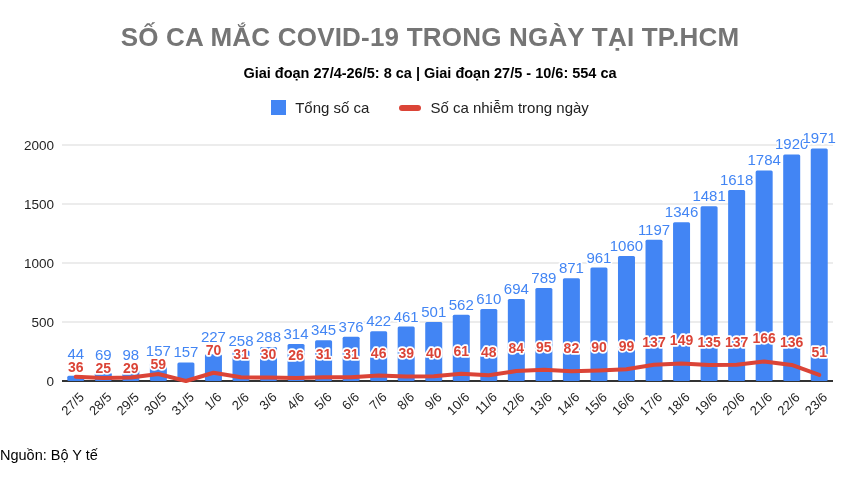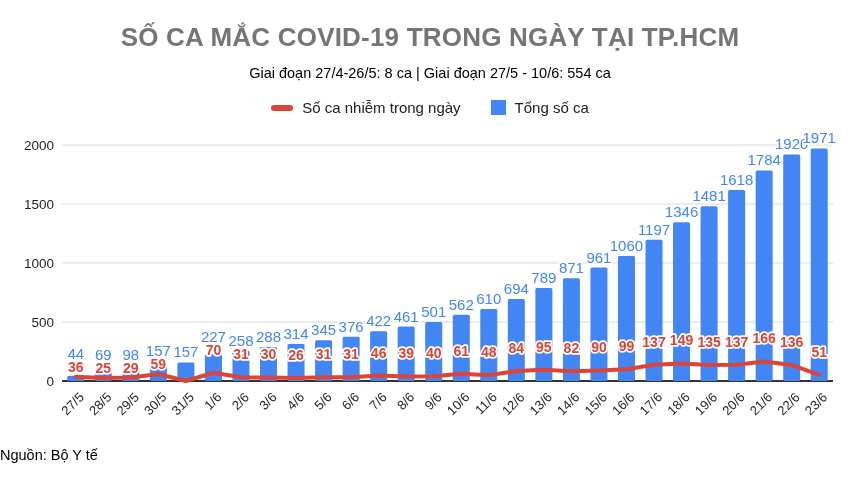--- a/index.html
+++ b/index.html
@@ -1,21 +1,21 @@
 <!DOCTYPE html>
 <html><head>
 <meta charset="utf-8">
 <style>
   html,body{margin:0;padding:0;background:#fff;}
   body{font-family:"Liberation Sans","DejaVu Sans",sans-serif;}
   .stage{position:relative;width:860px;height:485px;background:#ffffff;overflow:hidden;}
   .title{position:absolute;top:22px;left:0;width:100%;text-align:center;
          font-size:26px;font-weight:bold;color:#757575;letter-spacing:.2px;}
   .subtitle{position:absolute;top:65px;left:0;width:100%;text-align:center;
-         font-size:14.5px;font-weight:normal;color:#000;}
+         font-size:14.5px;font-weight:bold;color:#000;}
   .legend{position:absolute;top:99px;left:0;width:100%;display:flex;
          justify-content:center;align-items:center;gap:30px;}
   .legend-item{display:flex;align-items:center;gap:9px;font-size:15px;color:#212121;}
   .swatch-square{width:15px;height:15px;display:inline-block;}
   .swatch-dash{width:22px;height:6px;border-radius:3px;display:inline-block;}
   .footer{position:absolute;top:447px;left:0;width:100%;text-align:left;
          font-size:14.5px;color:#000;}
   svg.chart{position:absolute;top:0;left:0;}
 </style>
 </head>
@@ -146,23 +146,23 @@
       <text x="764.1607142857142" y="165.488" text-anchor="middle" font-size="15" fill="#4285f4" stroke="#fff" stroke-width="3.5" paint-order="stroke" stroke-linejoin="round">1784</text>
       <text x="791.6964285714286" y="149.44" text-anchor="middle" font-size="15" fill="#4285f4" stroke="#fff" stroke-width="3.5" paint-order="stroke" stroke-linejoin="round">1920</text>
       <text x="819.2321428571428" y="143.42200000000003" text-anchor="middle" font-size="15" fill="#4285f4" stroke="#fff" stroke-width="3.5" paint-order="stroke" stroke-linejoin="round">1971</text>
     </svg>
 
   <div class="title">SỐ CA MẮC COVID-19 TRONG NGÀY TẠI TP.HCM</div>
   <div class="subtitle">Giai đoạn 27/4-26/5: 8 ca  | Giai đoạn 27/5 - 10/6: 554 ca</div>
 
   <div class="legend">
     <div class="legend-item">
+      <span class="swatch-square" style="background: rgb(66, 133, 244);"></span>
+      <span>Tổng số ca</span>
+    </div>
+    <div class="legend-item">
       <span class="swatch-dash" style="background: rgb(219, 68, 55);"></span>
       <span>Số ca nhiễm trong ngày</span>
-    </div>
-    <div class="legend-item">
-      <span class="swatch-square" style="background: rgb(66, 133, 244);"></span>
-      <span>Tổng số ca</span>
     </div>
   </div>
 
   <div class="footer">Nguồn: Bộ Y tế</div>
 </div>
 
 </body></html>

